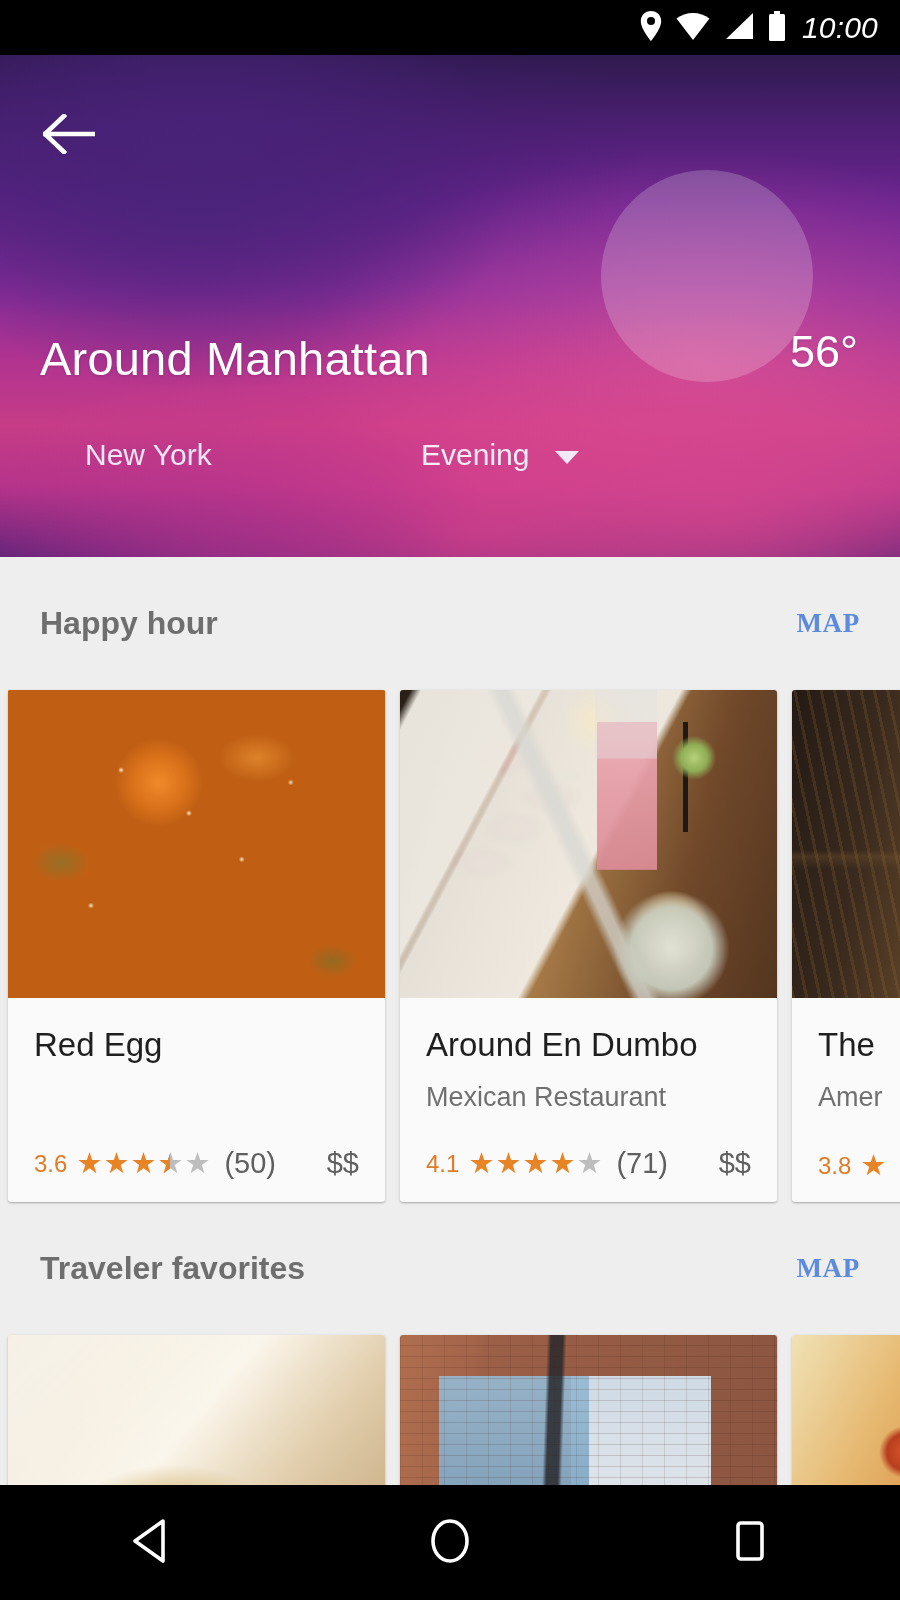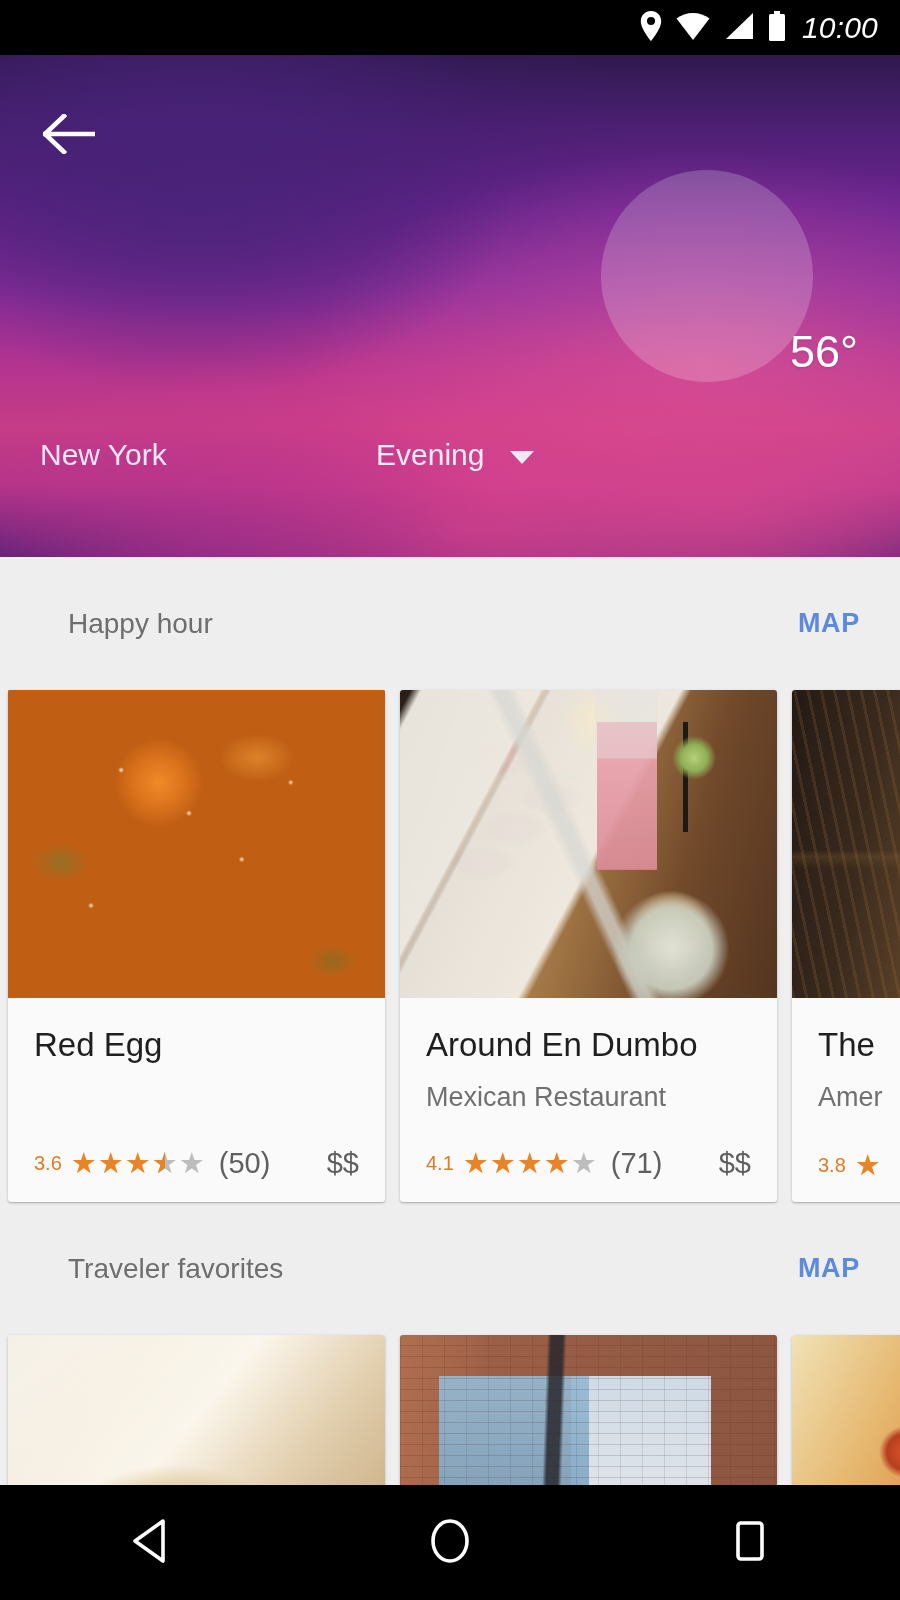--- a/index.html
+++ b/index.html
@@ -61,54 +61,54 @@
   }
   .temp {
     position:absolute; right:42px; top:271px;
     color:#ffffff; font-size:45px; font-weight:400;
     text-shadow:0 1px 3px rgba(0,0,0,0.12);
   }
   .hero-sub {
     position:absolute; left:40px; top:383px; width:560px;
     display:flex; align-items:center;
   }
-  .hero-city { color:#f3e6f5; font-size:30px; width:288px; }
+  .hero-city { color:#f3e6f5; font-size:30px; width:288px;margin-left:45px; }
   .hero-period { color:#f6ecf8; font-size:30px;margin-left:48px; }
   .caret {
     width:0; height:0; margin-left:26px; margin-top:4px;
     border-left:12px solid transparent; border-right:12px solid transparent;
     border-top:13px solid #f3e8f6; cursor:pointer;
   }
 
   
   .section-head {
     position:relative; height:133px; display:flex; align-items:center;
     padding:0 40px; justify-content:space-between;
   }
-  .section-title { color:#6e6e6e; font-size:28px; font-weight:400;margin-left:28px; }
-  .map-link { color:#5b8ade; font-size:27px; font-weight:700; letter-spacing:0.7px; cursor:pointer; }
+  .section-title { color:#6e6e6e; font-size:32px; font-weight:700; }
+  .map-link { color:#5b8ade; font-size:27px; font-weight:700; letter-spacing:0.7px; cursor:pointer;font-family:Liberation Serif, serif; }
 
   
   .rail { position:relative; display:flex; gap:15px; padding-left:8px; }
   .card {
     flex:0 0 377px; width:377px; background:#fafafa;
     border-radius:3px;
     box-shadow:0 1px 3px rgba(0,0,0,0.22), 0 1px 1px rgba(0,0,0,0.10);
     overflow:hidden; cursor:pointer;
   }
   .card-photo { width:100%; height:308px; position:relative; overflow:hidden; }
   .card-body { padding:28px 28px 0 26px; height:204px; position:relative; }
   .card-name { font-size:33px; color:#1f1f1f; white-space:nowrap; }
   .card-cat { font-size:27px; color:#707070; margin-top:18px; white-space:nowrap; }
   .card-footer {
     position:absolute; left:26px; right:26px; bottom:22px;
     display:flex; align-items:center; justify-content:space-between;
   }
   .rating-wrap { display:flex; align-items:center; gap:9px; white-space:nowrap; }
-  .rating-num { color:#e07b26; font-size:20px; }
+  .rating-num { color:#e07b26; font-size:24px; }
   .stars { display:flex; align-items:center; gap:1px; }
   .star { font-size:29px; line-height:29px; color:#bdbdbd; position:relative; }
   .star.full { color:#e78526; }
   .star.half { color:#bdbdbd; }
   .star.half::before {
     content:"★"; position:absolute; left:0; top:0; width:50%; overflow:hidden; color:#e78526;
   }
   .review-count { color:#5f5f5f; font-size:29px; margin-left:5px; }
   .price { color:#5f5f5f; font-size:29px; }
 
@@ -283,20 +283,21 @@
     <div class="sun"></div>
 
     <div class="back-btn">
       <span>
         <svg width="52" height="40" viewBox="0 0 52 40">
           <path d="M2 20 L21 2 M2 20 L21 38 M2 20 H50" stroke="#ffffff" stroke-width="4.5" fill="none" stroke-linecap="square"></path>
         </svg>
       </span>
     </div>
 
+    <div class="hero-title">Around Manhattan</div>
     <div class="temp">56°</div>
 
     <div class="hero-sub">
       <span class="hero-city">New York</span>
       <span class="hero-period">Evening</span>
       <span class="caret"></span>
     </div>
   </div>
 
   <div style="position:absolute; top:557px; left:0; width:900px;">

